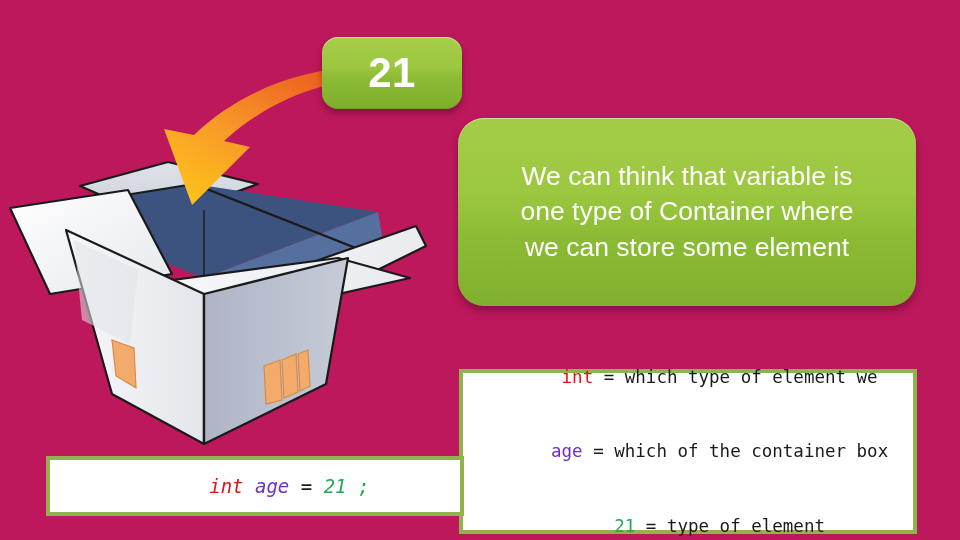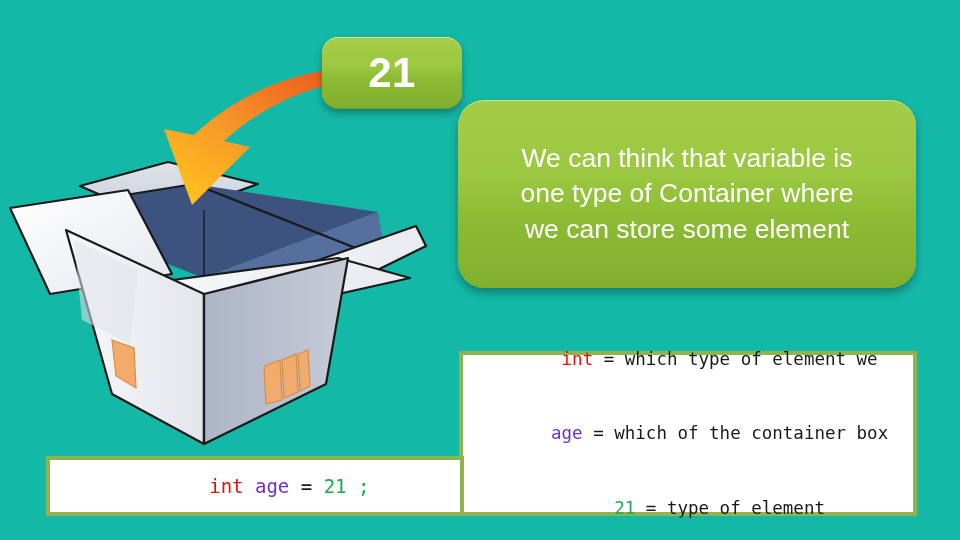--- a/index.html
+++ b/index.html
@@ -8,21 +8,21 @@
     padding: 0;
     background: #ffffff;
   }
   body {
     font-family: "Liberation Sans", sans-serif;
   }
   #slide {
     position: relative;
     width: 960px;
     height: 540px;
-    background: #14b8a6;
+    background: #be185d;
     overflow: hidden;
   }
 
   
   .box-illustration {
     position: absolute;
     left: 8px;
     top: 148px;
     width: 420px;
     height: 320px;
@@ -62,21 +62,21 @@
     font-size: 42px;
     font-weight: bold;
     line-height: 1;
     letter-spacing: 0.5px;
   }
 
   
   .callout {
     position: absolute;
     left: 458px;
-    top: 100px;
+    top: 118px;
     width: 458px;
     height: 188px;
     border-radius: 26px;
     background: linear-gradient(180deg,
         #a4cc48 0%,
         #9cc740 40%,
         #8cbc35 62%,
         #80b02d 100%);
     box-shadow: 0 5px 9px rgba(0,0,0,0.30),
                 inset 0 1px 0 rgba(255,255,255,0.40);
@@ -107,37 +107,37 @@
     top: 456px;
     width: 418px;
     height: 60px;
     display: flex;
     align-items: center;
     justify-content: center;
     z-index: 3;
   }
   .code-box-right {
     left: 459px;
-    top: 351px;
+    top: 369px;
     width: 458px;
     height: 165px;
     display: flex;
     flex-direction: column;
     align-items: center;
     justify-content: center;
     z-index: 2;
   }
   .code-line {
     font-size: 17.5px;
     line-height: 1.42;
     color: #1a1a1a;
     text-align: center;
     white-space: pre;
   }
-  .code-box-left .code-line { font-size: 19px; }
+  .code-box-left .code-line { font-size: 19px; font-style: italic; }
   .tok-type   { color: #e81010; }
   .tok-name   { color: #7030c0; }
   .tok-number { color: #1fa855; }
   .tok-plain  { color: #1a1a1a; }
   .code-spacer { height: 14px; }
 </style>
 </head>
 <body>
 
 <div id="slide">

